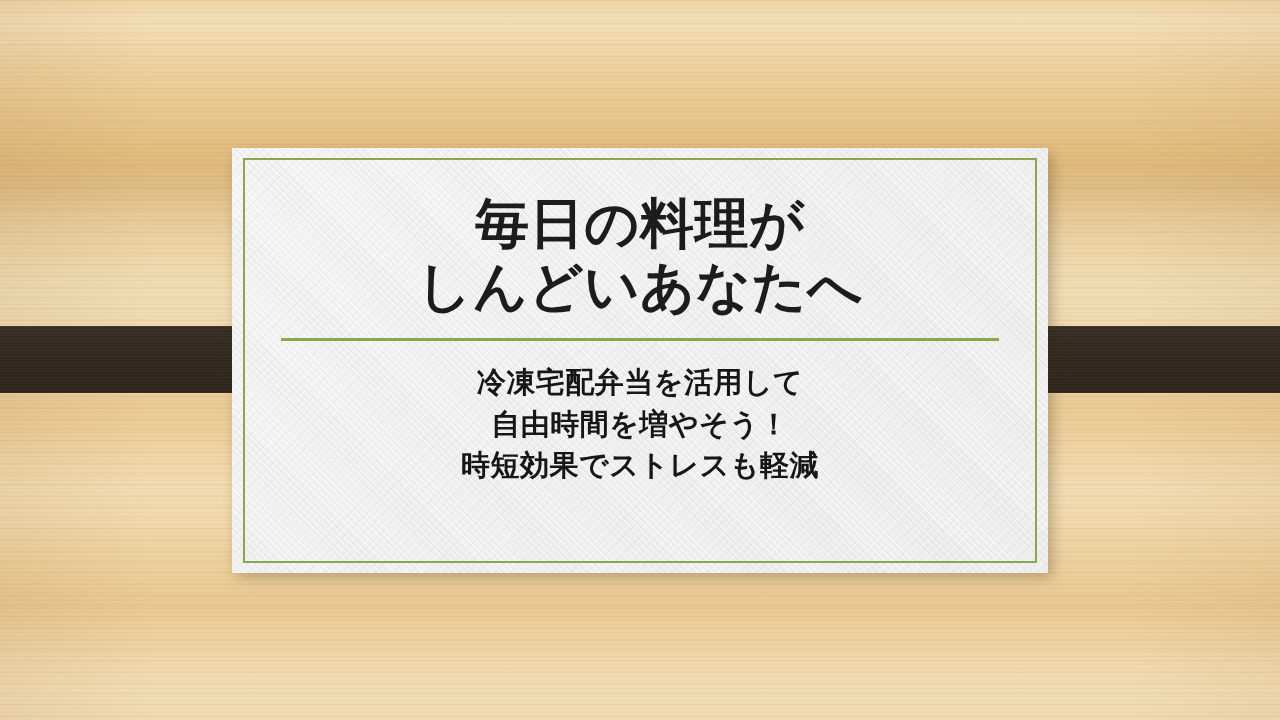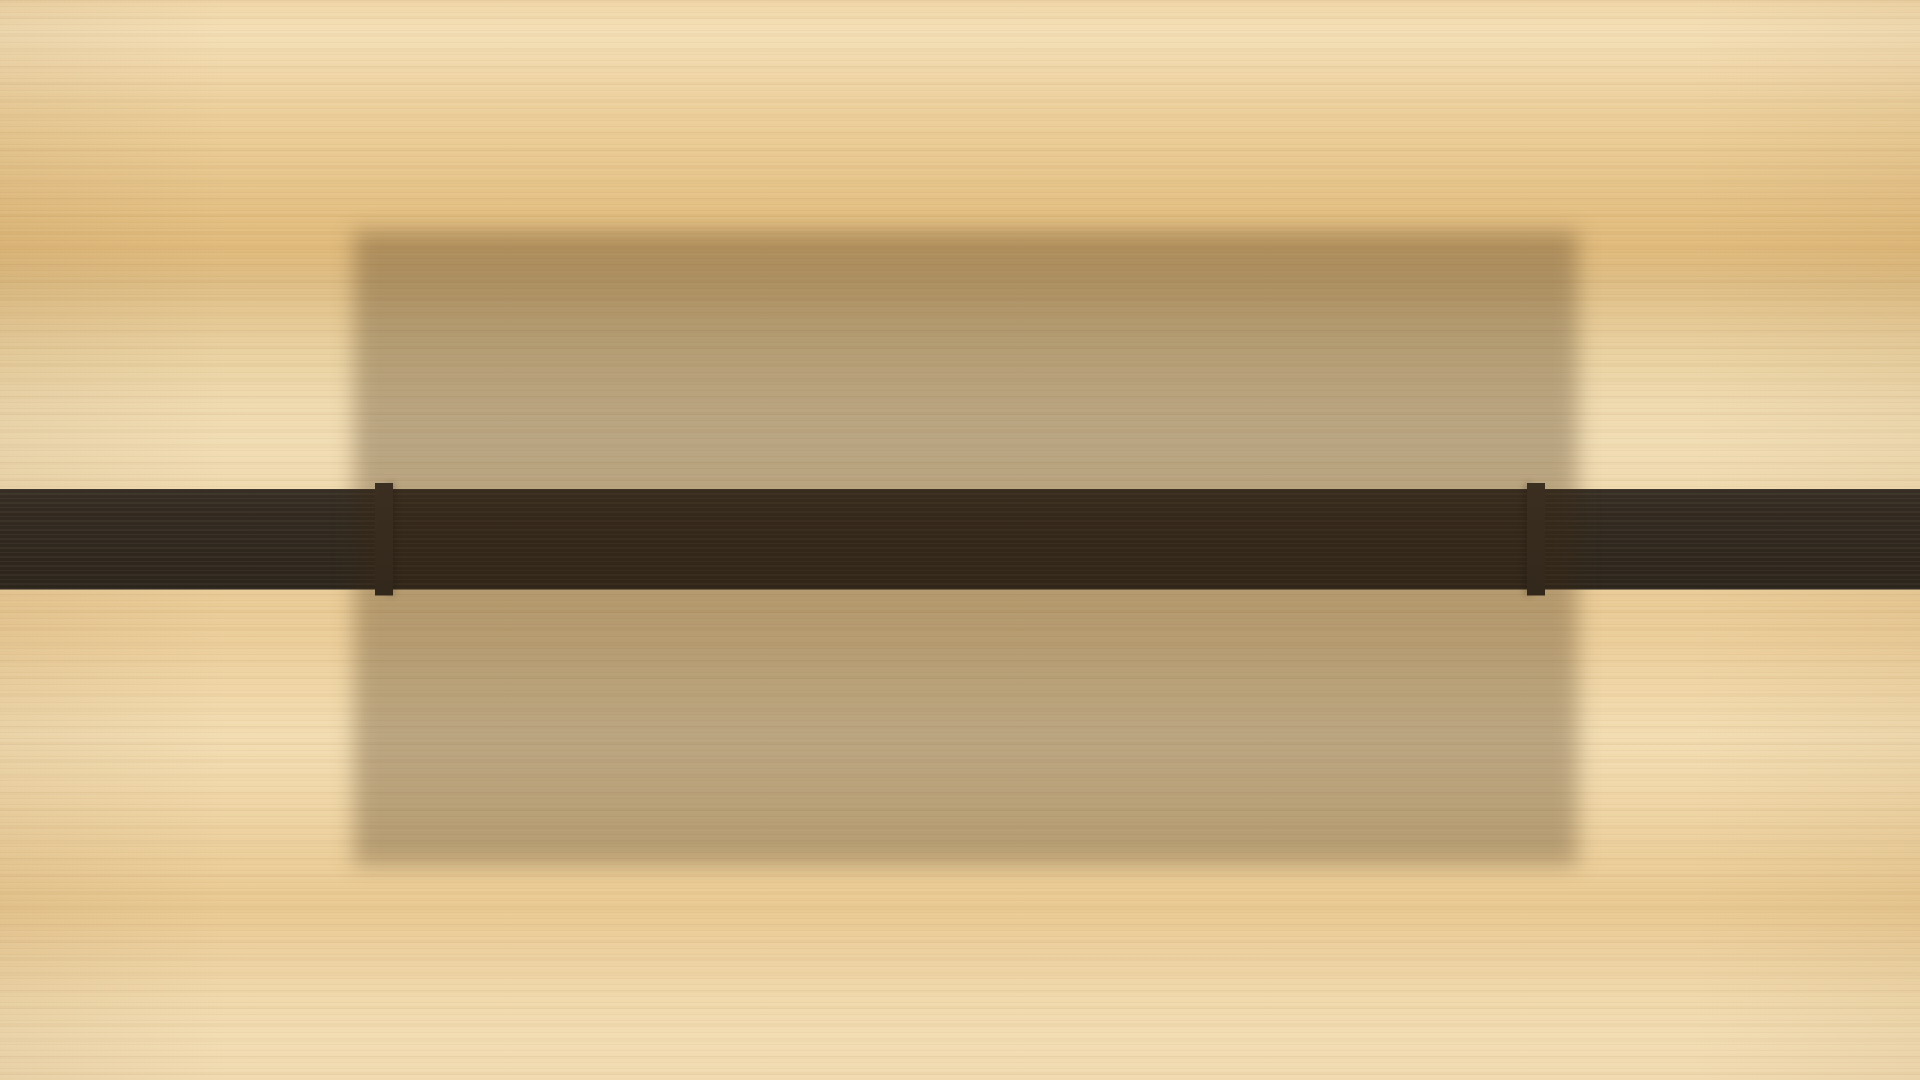--- a/index.html
+++ b/index.html
@@ -236,14 +236,35 @@
 
   <div class="ribbon">
     <div class="ribbon-tex"></div>
   </div>
   <div class="ribbon-notch-shadow left"></div>
   <div class="ribbon-notch-shadow right"></div>
   <div class="ribbon-notch left"></div>
   <div class="ribbon-notch right"></div>
 
   <div class="card-shadow"></div>
+  <div class="card">
+    <div class="card-tex"></div>
+    <div class="card-inner-border"></div>
+
+    <div class="card-content">
+
+      <div class="title-block">
+        <div class="title-line">毎日の料理が</div>
+        <div class="title-line">しんどいあなたへ</div>
+      </div>
+
+      <div class="divider"></div>
+
+      <div class="subtitle-block">
+        <div class="subtitle-line">冷凍宅配弁当を活用して</div>
+        <div class="subtitle-line">自由時間を増やそう！</div>
+        <div class="subtitle-line">時短効果でストレスも軽減</div>
+      </div>
+
+    </div>
+  </div>
 
 </div>
 
 </body></html>

